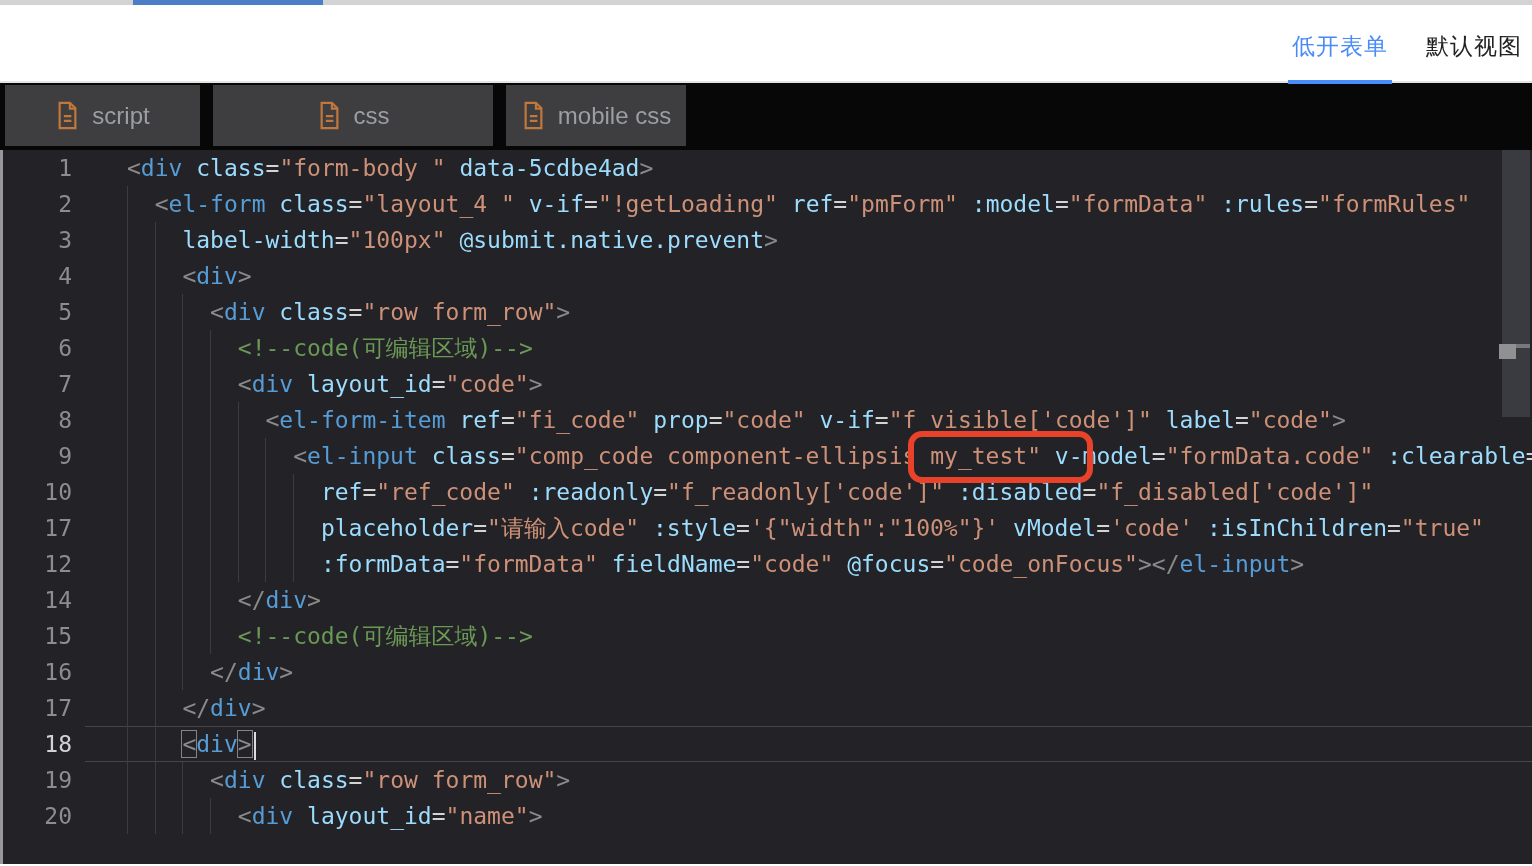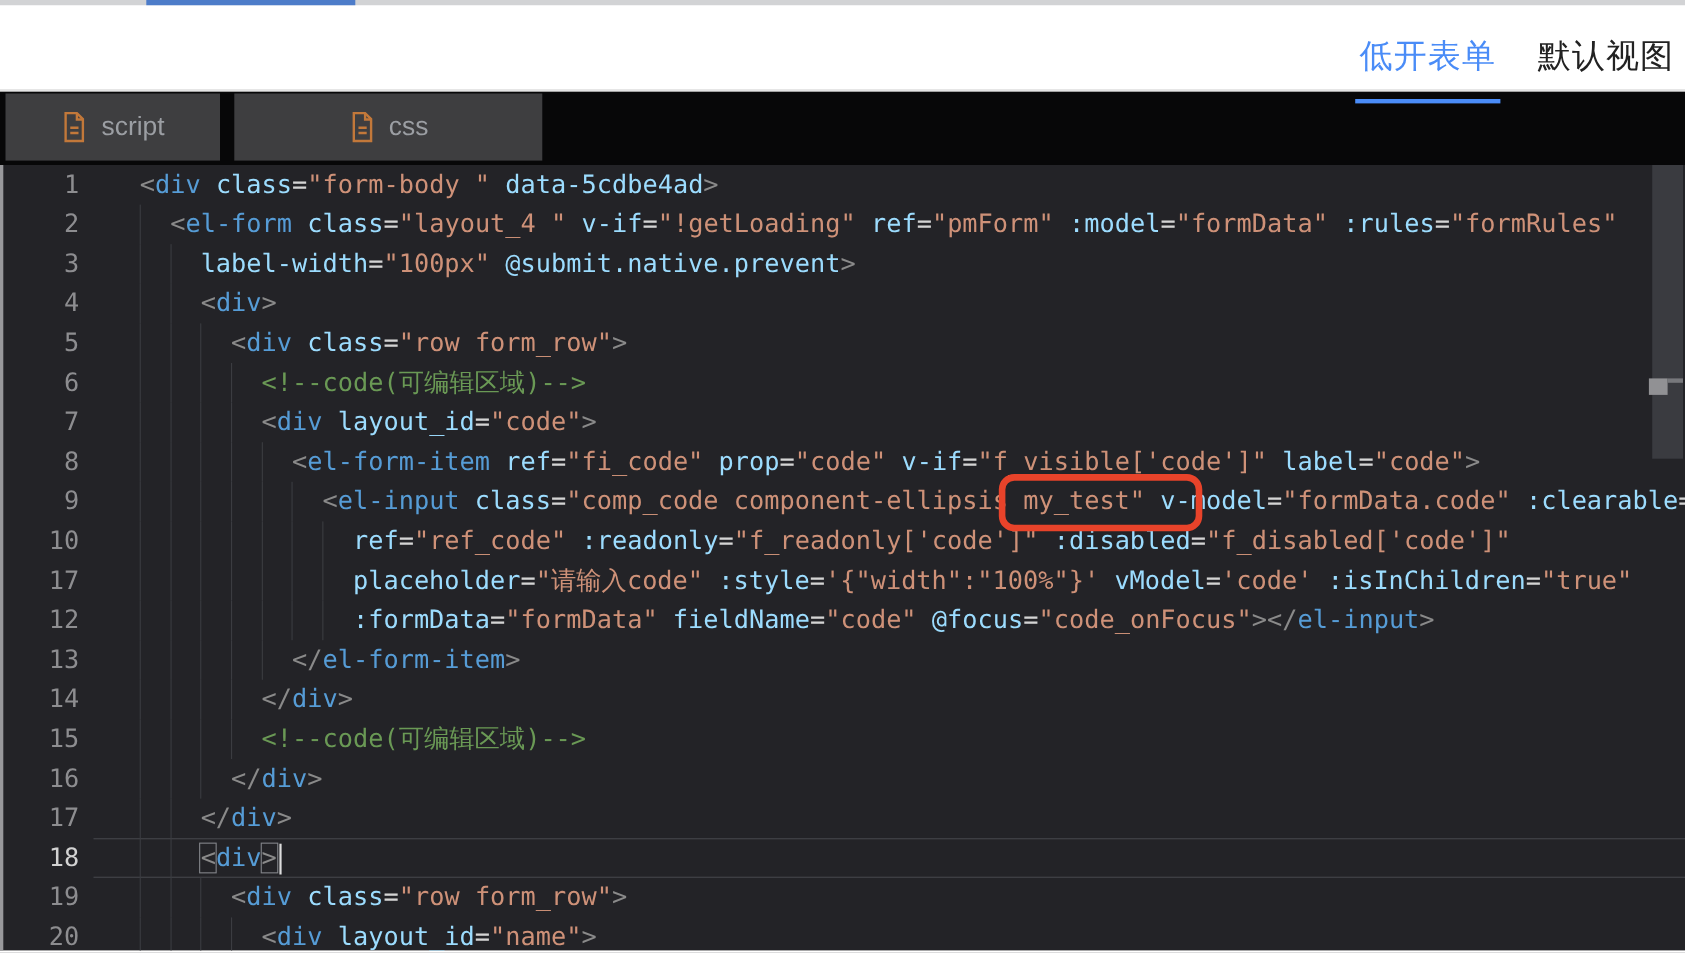--- a/index.html
+++ b/index.html
@@ -7,21 +7,21 @@
     font-family:"Liberation Sans", sans-serif; }
 
   
   .top-strip { position:relative; width:1532px; height:5px; background:#d2d3d5; }
   .top-strip-blue { position:absolute; left:133px; top:0; width:190px; height:5px; background:#4d7cc9; }
 
   
   .header { position:relative; width:1532px; height:78px; background:#ffffff;
     border-bottom:2px solid #e4e4e4; }
   .views { position:absolute; right:10px; top:26px; display:flex; gap:38px; }
-  .view-item { position:relative; font-size:30px; padding-bottom:22px; cursor:default;
+  .view-item { position:relative; font-size:23px; padding-bottom:22px; cursor:default;
     color:#222222; letter-spacing:1px; }
   .view-item.active { color:var(--accent); }
   .view-item.active::after { content:""; position:absolute; left:-4px; right:-4px; bottom:0;
     height:4px; background:var(--accent); }
 
   
   .tabbar { width:1532px; height:67px; background:#070708; display:flex;
     padding:2px 0 4px 5px; gap:13px; }
   .tab { height:61px; background:#3e3e40; display:flex; align-items:center;
     justify-content:center; gap:12px; color:#9b9ea3; font-size:24px; }
@@ -93,20 +93,30 @@
     <div class="tab">
       <span class="ticon" style="color: rgb(194, 120, 58);">
         <svg width="25" height="29" viewBox="0 0 20 24" fill="none" stroke="currentColor" stroke-width="1.8">
           <path d="M3.5 1.5h8.5l4.5 4.5v16.5h-13z"></path>
           <path d="M12 1.5v4.8h4.6"></path>
           <path d="M7 12.5h6.2M7 16.5h6.2"></path>
         </svg>
       </span>
       <span>css</span>
     </div>
+    <div class="tab">
+      <span class="ticon" style="color: rgb(194, 120, 58);">
+        <svg width="25" height="29" viewBox="0 0 20 24" fill="none" stroke="currentColor" stroke-width="1.8">
+          <path d="M3.5 1.5h8.5l4.5 4.5v16.5h-13z"></path>
+          <path d="M12 1.5v4.8h4.6"></path>
+          <path d="M7 12.5h6.2M7 16.5h6.2"></path>
+        </svg>
+      </span>
+      <span>mobile css</span>
+    </div>
   </div>
 
 <div class="editor">
   <div class="edge-line"></div>
   <div id="lines">
       <div class="row">
         <span class="ln-num">1</span>
         <span class="ln-code"><span class="tk-p">&lt;</span><span class="tk-t">div</span> <span class="tk-a">class</span><span class="tk-e">=</span><span class="tk-s">"form-body "</span> <span class="tk-a">data-5cdbe4ad</span><span class="tk-p">&gt;</span></span>
       </div>
       <div class="row">
@@ -193,29 +203,20 @@
       <div class="row">
         <div class="guide" style="left: calc(0ch + 127px);"></div>
         <div class="guide" style="left: calc(2ch + 127px);"></div>
         <div class="guide" style="left: calc(4ch + 127px);"></div>
         <div class="guide" style="left: calc(6ch + 127px);"></div>
         <div class="guide" style="left: calc(8ch + 127px);"></div>
         <div class="guide" style="left: calc(10ch + 127px);"></div>
         <div class="guide" style="left: calc(12ch + 127px);"></div>
         <span class="ln-num">12</span>
         <span class="ln-code">              <span class="tk-a">:formData</span><span class="tk-e">=</span><span class="tk-s">"formData"</span> <span class="tk-a">fieldName</span><span class="tk-e">=</span><span class="tk-s">"code"</span> <span class="tk-a">@focus</span><span class="tk-e">=</span><span class="tk-s">"code_onFocus"</span><span class="tk-p">&gt;</span><span class="tk-p">&lt;/</span><span class="tk-t">el-input</span><span class="tk-p">&gt;</span></span>
-      </div>
-      <div class="row">
-        <div class="guide" style="left: calc(0ch + 127px);"></div>
-        <div class="guide" style="left: calc(2ch + 127px);"></div>
-        <div class="guide" style="left: calc(4ch + 127px);"></div>
-        <div class="guide" style="left: calc(6ch + 127px);"></div>
-        <div class="guide" style="left: calc(8ch + 127px);"></div>
-        <span class="ln-num">13</span>
-        <span class="ln-code">          <span class="tk-p">&lt;/</span><span class="tk-t">el-form-item</span><span class="tk-p">&gt;</span></span>
       </div>
       <div class="row">
         <div class="guide" style="left: calc(0ch + 127px);"></div>
         <div class="guide" style="left: calc(2ch + 127px);"></div>
         <div class="guide" style="left: calc(4ch + 127px);"></div>
         <div class="guide" style="left: calc(6ch + 127px);"></div>
         <span class="ln-num">14</span>
         <span class="ln-code">        <span class="tk-p">&lt;/</span><span class="tk-t">div</span><span class="tk-p">&gt;</span></span>
       </div>
       <div class="row">

